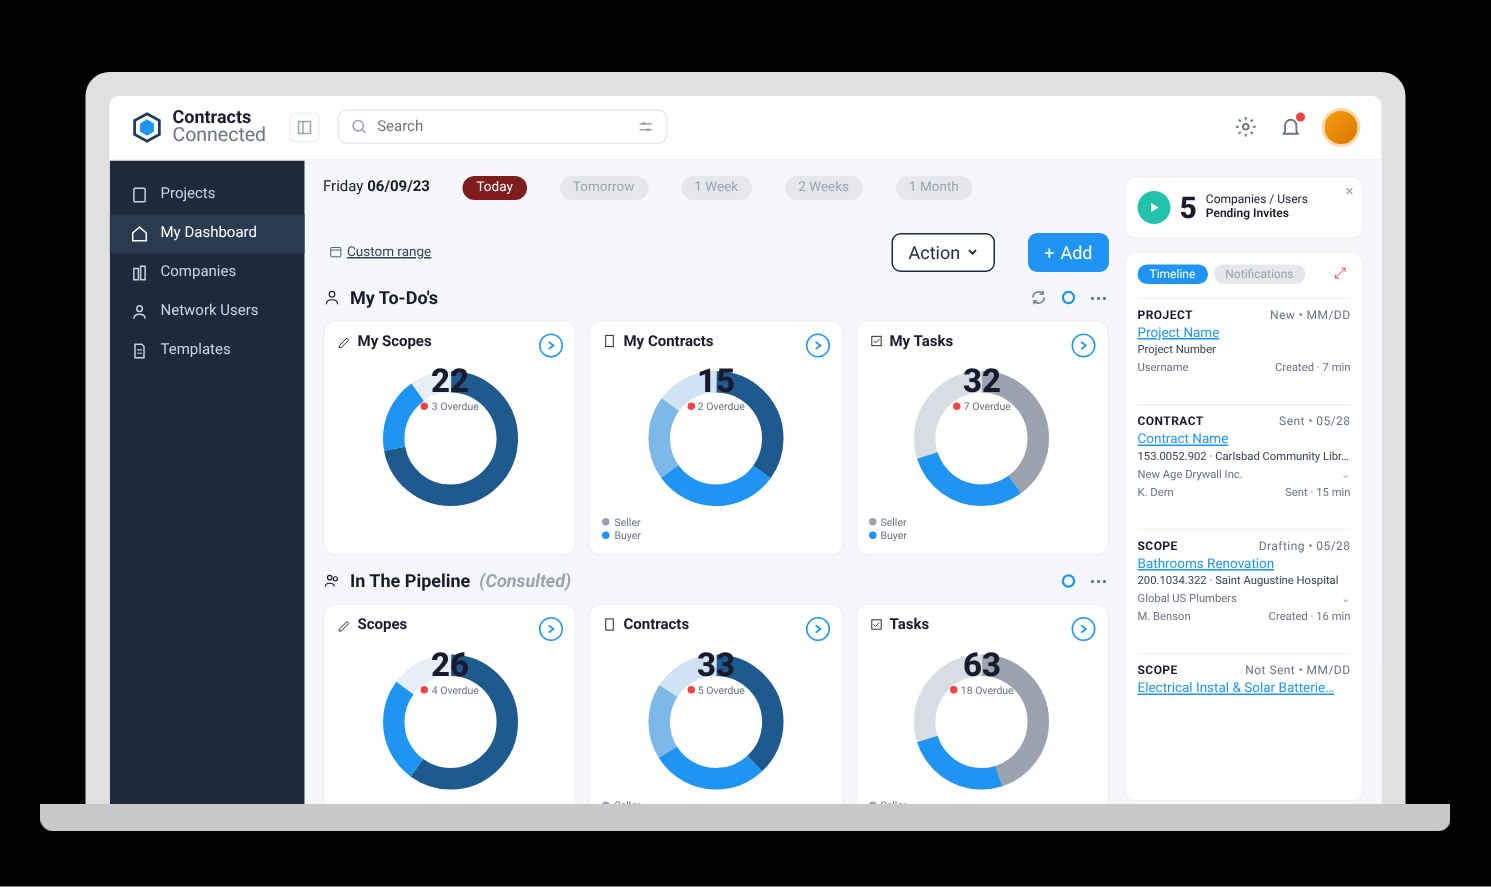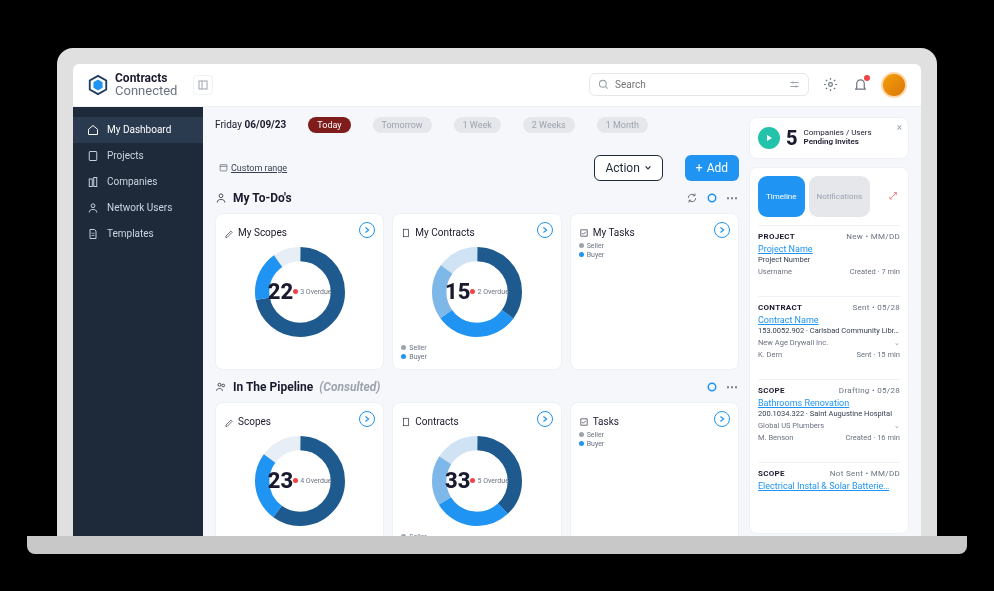--- a/index.html
+++ b/index.html
@@ -7,21 +7,21 @@
   .laptop-frame{width:880px;background:#e0e0e0;border-radius:16px 16px 4px 4px;padding:16px 16px 0 16px;position:relative}
   .laptop-base{position:absolute;bottom:-10px;left:-30px;right:-30px;height:18px;background:#c8c8c8;border-radius:0 0 8px 8px}
   .screen{background:#fff;border-radius:6px;height:480px;overflow:hidden;display:flex;flex-direction:column;font-size:10px;color:#1a1a2e}
   
   .topbar{display:flex;align-items:center;padding:8px 14px;border-bottom:1px solid #eef1f5;gap:12px}
   .logo{display:flex;align-items:center;gap:6px;font-weight:700;font-size:12px}
   .logo-mark{width:22px;height:22px;display:flex;align-items:center;justify-content:center}
   .logo-text{display:flex;flex-direction:column;line-height:1}
   .logo-text span:last-child{font-weight:400;font-size:13px;color:#6b7280}
   .collapse-btn{width:20px;height:20px;border:1px solid #eef1f5;border-radius:4px;display:flex;align-items:center;justify-content:center;color:#9ca3af;margin-left:4px}
-  .search-wrap{flex:1;display:flex;justify-content:flex-end}
+  .search-wrap{flex:1;display:flex;justify-content:flex-start}
   .search-box{width:220px;border:1px solid #e5e7eb;border-radius:6px;display:flex;align-items:center;padding:5px 8px;gap:6px;color:#9ca3af}
   .search-box input{border:none;outline:none;flex:1;font-size:10px}
   .topbar-right{display:flex;align-items:center;gap:12px}
   .icon-btn{width:18px;height:18px;display:flex;align-items:center;justify-content:center;color:#6b7280;position:relative}
   .badge-dot{position:absolute;top:-1px;right:-1px;width:6px;height:6px;background:#ef4444;border-radius:50%}
   .avatar{width:26px;height:26px;border-radius:50%;background:linear-gradient(135deg,#f59e0b,#d97706);border:2px solid #fed7aa}
   
   .body{flex:1;display:flex;overflow:hidden}
   .sidebar{width:130px;background:#1e2a3a;color:#cbd5e1;padding:10px 0;font-size:10px}
   .nav-item{display:flex;align-items:center;gap:8px;padding:7px 14px;cursor:pointer}
@@ -38,40 +38,40 @@
   .filterbar-spacer{flex:1}
   .btn{padding:5px 10px;border-radius:6px;font-size:12px;display:flex;align-items:center;gap:4px;cursor:pointer;border:1px solid transparent}
   .btn-outline{border-color:#1e2a3a;color:#1e2a3a;background:#fff}
   .btn-primary{background:#2094f3;color:#fff}
   .section-header{display:flex;align-items:center;gap:6px;margin:6px 0 8px 0;font-size:12px;font-weight:700}
   .section-header .sub{font-weight:700;font-style:italic;color:#9ca3af}
   .section-header-right{margin-left:auto;display:flex;gap:6px;align-items:center}
   .mini-icon{width:14px;height:14px;display:flex;align-items:center;justify-content:center;color:#6b7280}
   .cards-row{display:flex;gap:8px}
   .card{flex:1;background:#fff;border:1px solid #eef1f5;border-radius:8px;padding:8px}
-  .card-head{display:flex;align-items:flex-end;gap:4px;font-size:10px;font-weight:400;margin-bottom:4px}
+  .card-head{display:flex;align-items:flex-start;gap:4px;font-size:10px;font-weight:700;margin-bottom:4px}
   .card-head .arrow-btn{margin-left:auto;width:16px;height:16px;border:1.5px solid #2094f3;border-radius:50%;display:flex;align-items:center;justify-content:center;color:#2094f3}
   .donut-wrap{position:relative;width:100px;height:100px;margin:2px auto}
-  .donut-center{position:absolute;inset:0;display:flex;flex-direction:row;align-items:center;justify-content:center}
+  .donut-center{position:absolute;inset:0;display:flex;flex-direction:column;align-items:center;}
   .donut-num{font-size:22px;font-weight:800}
   .donut-over{font-size:7px;color:#6b7280;display:flex;align-items:center;gap:2px}
   .donut-over .dot{width:5px;height:5px;background:#ef4444;border-radius:50%}
   .legend{display:flex;flex-direction:column;gap:1px;font-size:7px;color:#6b7280;margin-top:2px}
   .legend-row{display:flex;align-items:center;gap:3px}
   .legend-dot{width:5px;height:5px;border-radius:50%}
   
   .rightcol{width:160px;display:flex;flex-direction:column;gap:8px}
   .invite-box{background:#fff;border:1px solid #eef1f5;border-radius:8px;padding:8px;display:flex;align-items:center;gap:6px;position:relative}
   .invite-play{width:22px;height:22px;border-radius:50%;background:#22c3aa;display:flex;align-items:center;justify-content:center;color:#fff}
   .invite-num{font-size:20px;font-weight:800}
   .invite-text{font-size:8px;line-height:1.1}
   .invite-close{position:absolute;top:4px;right:6px;color:#9ca3af;font-size:10px}
   .timeline-box{background:#fff;border:1px solid #eef1f5;border-radius:8px;padding:8px;flex:1;overflow:auto}
   .timeline-tabs{display:flex;align-items:center;gap:4px;margin-bottom:8px}
-  .t-pill{padding:16px 8px;border-radius:9px;font-size:8px;background:#e5e7eb;color:#9ca3af}
+  .t-pill{padding:2px 8px;border-radius:9px;font-size:8px;background:#e5e7eb;color:#9ca3af}
   .t-pill.active{background:#2094f3;color:#fff}
   .timeline-tabs .spacer{flex:1}
   .feed-section{border-top:1px solid #eef1f5;padding:6px 0 20px 0}
   .feed-head{display:flex;justify-content:space-between;font-size:8px;font-weight:700;letter-spacing:.3px;margin-bottom:3px}
   .feed-head .meta{font-weight:400;color:#6b7280}
   .feed-link{color:#2094f3;text-decoration:underline;font-size:9px;display:block;margin-bottom:1px}
   .feed-sub{font-size:7.5px;color:#374151;display:block}
   .feed-row{display:flex;justify-content:space-between;font-size:7.5px;color:#6b7280;margin-top:3px}
   .chev{color:#9ca3af}
   svg{display:block}
@@ -128,31 +128,31 @@
               <path d="M4 11V7a4 4 0 018 0v4l1 2H3l1-2z" fill="none" stroke="currentColor" stroke-width="1.3"></path>
             </svg>
       <span class="badge-dot"></span>
     </div>
     <div class="avatar"></div>
   </div>
 </div>
 
 <div class="body">
   <div class="sidebar">
+    <div class="nav-item">
+      <svg viewBox="0 0 16 16">
+              <rect x="3" y="2" width="10" height="12" rx="1" fill="none" stroke="currentColor" stroke-width="1.3"></rect>
+            </svg>
+      <span>Projects</span>
+    </div>
     <div class="nav-item active">
       <svg viewBox="0 0 16 16">
               <path d="M2 7l6-5 6 5v7H2z" fill="none" stroke="currentColor" stroke-width="1.3"></path>
             </svg>
       <span>My Dashboard</span>
-    </div>
-    <div class="nav-item">
-      <svg viewBox="0 0 16 16">
-              <rect x="3" y="2" width="10" height="12" rx="1" fill="none" stroke="currentColor" stroke-width="1.3"></rect>
-            </svg>
-      <span>Projects</span>
     </div>
     <div class="nav-item">
       <svg viewBox="0 0 16 16">
               <rect x="3" y="4" width="4" height="10" fill="none" stroke="currentColor" stroke-width="1.3"></rect>
               <rect x="9" y="2" width="4" height="12" fill="none" stroke="currentColor" stroke-width="1.3"></rect>
             </svg>
       <span>Companies</span>
     </div>
     <div class="nav-item">
       <svg viewBox="0 0 16 16">
@@ -298,20 +298,34 @@
                     <rect x="3" y="3" width="10" height="10" fill="none" stroke="currentColor"></rect>
                     <path d="M5 8l2 2 4-4" fill="none" stroke="currentColor"></path>
                   </svg>
             <span>My Tasks</span>
             <div class="arrow-btn">
                     <svg width="8" height="8" viewBox="0 0 10 10">
                       <path d="M3 2l4 3-4 3" fill="none" stroke="currentColor" stroke-width="1.5"></path>
                     </svg>
                   </div>
           </div>
+          <div class="donut-wrap">
+            <svg viewBox="0 0 42 42" width="100" height="100">
+              <circle cx="21" cy="21" r="15.9" fill="none" stroke="#d8dde3" stroke-width="6"></circle>
+              <circle cx="21" cy="21" r="15.9" fill="none" stroke="#9ca3af" stroke-width="6" stroke-dasharray="40 60" stroke-dashoffset="25"></circle>
+              <circle cx="21" cy="21" r="15.9" fill="none" stroke="#2094f3" stroke-width="6" stroke-dasharray="30 70" stroke-dashoffset="-15"></circle>
+            </svg>
+            <div class="donut-center">
+              <div class="donut-num">32</div>
+              <div class="donut-over">
+                      <span class="dot"></span>
+                      <span>7 Overdue</span>
+                    </div>
+            </div>
+          </div>
           <div class="legend">
             <div class="legend-row">
                     <span class="legend-dot" style="background:#9ca3af"></span>
                     <span>Seller</span>
                   </div>
             <div class="legend-row">
                     <span class="legend-dot" style="background:#2094f3"></span>
                     <span>Buyer</span>
                   </div>
           </div>
@@ -350,21 +364,21 @@
                     </svg>
                   </div>
           </div>
           <div class="donut-wrap">
             <svg viewBox="0 0 42 42" width="100" height="100">
               <circle cx="21" cy="21" r="15.9" fill="none" stroke="#e8eef5" stroke-width="6"></circle>
               <circle cx="21" cy="21" r="15.9" fill="none" stroke="#1e5a8e" stroke-width="6" stroke-dasharray="60 40" stroke-dashoffset="25"></circle>
               <circle cx="21" cy="21" r="15.9" fill="none" stroke="#2094f3" stroke-width="6" stroke-dasharray="25 75" stroke-dashoffset="-35"></circle>
             </svg>
             <div class="donut-center">
-              <div class="donut-num">23</div>
+              <div class="donut-num">26</div>
               <div class="donut-over">
                       <span class="dot"></span>
                       <span>4 Overdue</span>
                     </div>
             </div>
           </div>
         </div>
 
         <div class="card">
           <div class="card-head">
@@ -411,20 +425,34 @@
                     <rect x="3" y="3" width="10" height="10" fill="none" stroke="currentColor"></rect>
                     <path d="M5 8l2 2 4-4" fill="none" stroke="currentColor"></path>
                   </svg>
             <span>Tasks</span>
             <div class="arrow-btn">
                     <svg width="8" height="8" viewBox="0 0 10 10">
                       <path d="M3 2l4 3-4 3" fill="none" stroke="currentColor" stroke-width="1.5"></path>
                     </svg>
                   </div>
           </div>
+          <div class="donut-wrap">
+            <svg viewBox="0 0 42 42" width="100" height="100">
+              <circle cx="21" cy="21" r="15.9" fill="none" stroke="#d8dde3" stroke-width="6"></circle>
+              <circle cx="21" cy="21" r="15.9" fill="none" stroke="#9ca3af" stroke-width="6" stroke-dasharray="45 55" stroke-dashoffset="25"></circle>
+              <circle cx="21" cy="21" r="15.9" fill="none" stroke="#2094f3" stroke-width="6" stroke-dasharray="25 75" stroke-dashoffset="-20"></circle>
+            </svg>
+            <div class="donut-center">
+              <div class="donut-num">63</div>
+              <div class="donut-over">
+                      <span class="dot"></span>
+                      <span>18 Overdue</span>
+                    </div>
+            </div>
+          </div>
           <div class="legend">
             <div class="legend-row">
                     <span class="legend-dot" style="background:#9ca3af"></span>
                     <span>Seller</span>
                   </div>
             <div class="legend-row">
                     <span class="legend-dot" style="background:#2094f3"></span>
                     <span>Buyer</span>
                   </div>
           </div>

